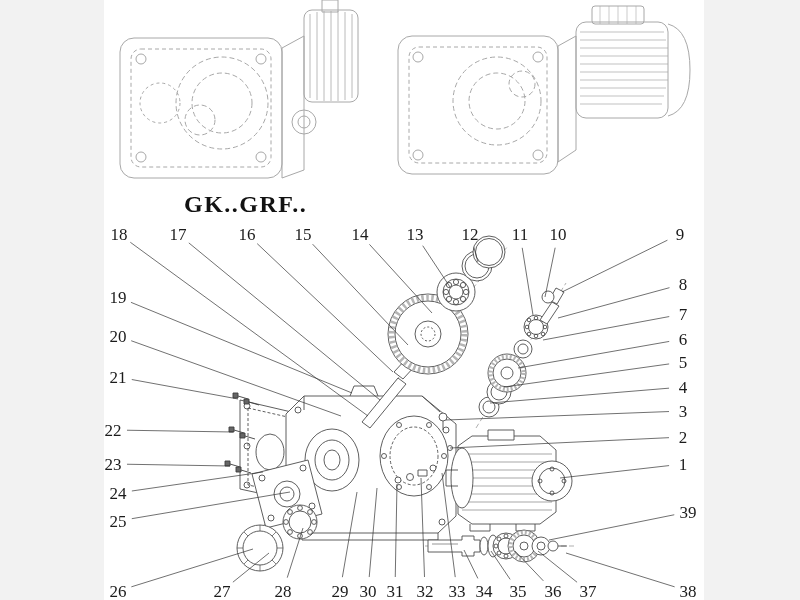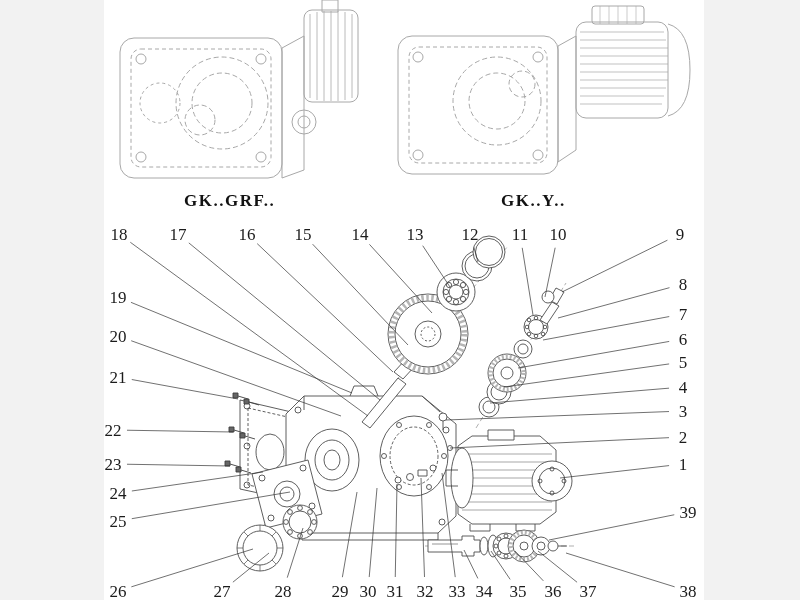--- a/index.html
+++ b/index.html
@@ -1,21 +1,21 @@
 <!DOCTYPE html>
 <html style="--callout-text: #1b1b1b; --leader-line: #333333; --drawing-faint: #a8a8a8; --drawing-dark: #4d4d4d; --background: #ffffff;"><head>
 <meta charset="utf-8">
 <style>
   html,body{margin:0;padding:0;background:#e9e9e9;}
   .page{position:relative;width:800px;height:600px;background:#ffffff;overflow:hidden;
         font-family:"Liberation Serif", serif;}
   .side-band{position:absolute;top:0;height:600px;background:#f2f2f2;}
   .side-band.left{left:0;width:104px;}
   .side-band.right{left:704px;width:96px;}
-  .variant-label{position:absolute;font-weight:bold;font-size:17px;letter-spacing:1.5px;
+  .variant-label{position:absolute;font-weight:bold;font-size:24px;letter-spacing:1.5px;
         color:#121212;white-space:nowrap;}
   #label-grf{left:184px;top:191px;}
   #label-y{left:501px;top:191px;}
   svg#diagram{position:absolute;left:0;top:0;}
   .callout-num{font-family:"Liberation Serif", serif;font-size:17px;
         fill:var(--callout-text,#1b1b1b);text-anchor:middle;}
   .leader{stroke:var(--leader-line,#333333);stroke-width:0.7;fill:none;}
   .teeth{stroke:#b5b5b5;}
 </style>
 </head>
@@ -354,15 +354,14 @@
         <text x="588" y="597" class="callout-num">37</text>
         <line x1="674.633387114553" y1="586.8366287733853" x2="566" y2="553" class="leader"></line>
         <text x="688" y="597" class="callout-num">38</text>
         <line x1="674.2756812140719" y1="514.7646109784603" x2="549" y2="540" class="leader"></line>
         <text x="688" y="518" class="callout-num">39</text>
       </g>
   </svg>
 
   <div class="variant-label" id="label-grf">GK..GRF..</div>
 
-  <div class="variant-label" id="label-y">GK..Y..</div>
 
 </div>
 
 </body></html>

